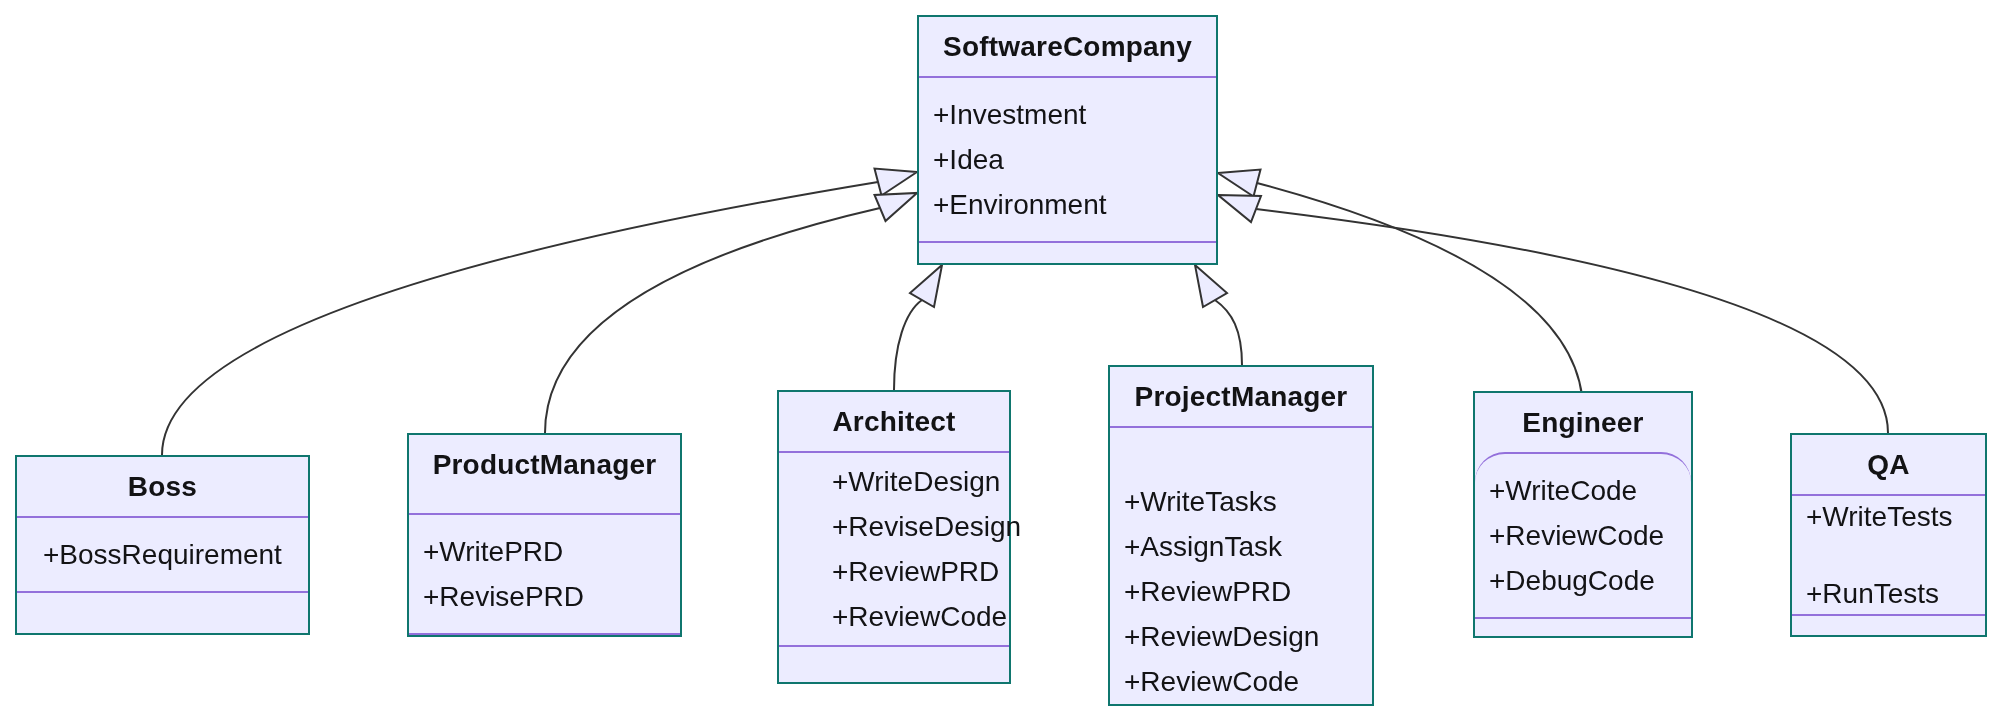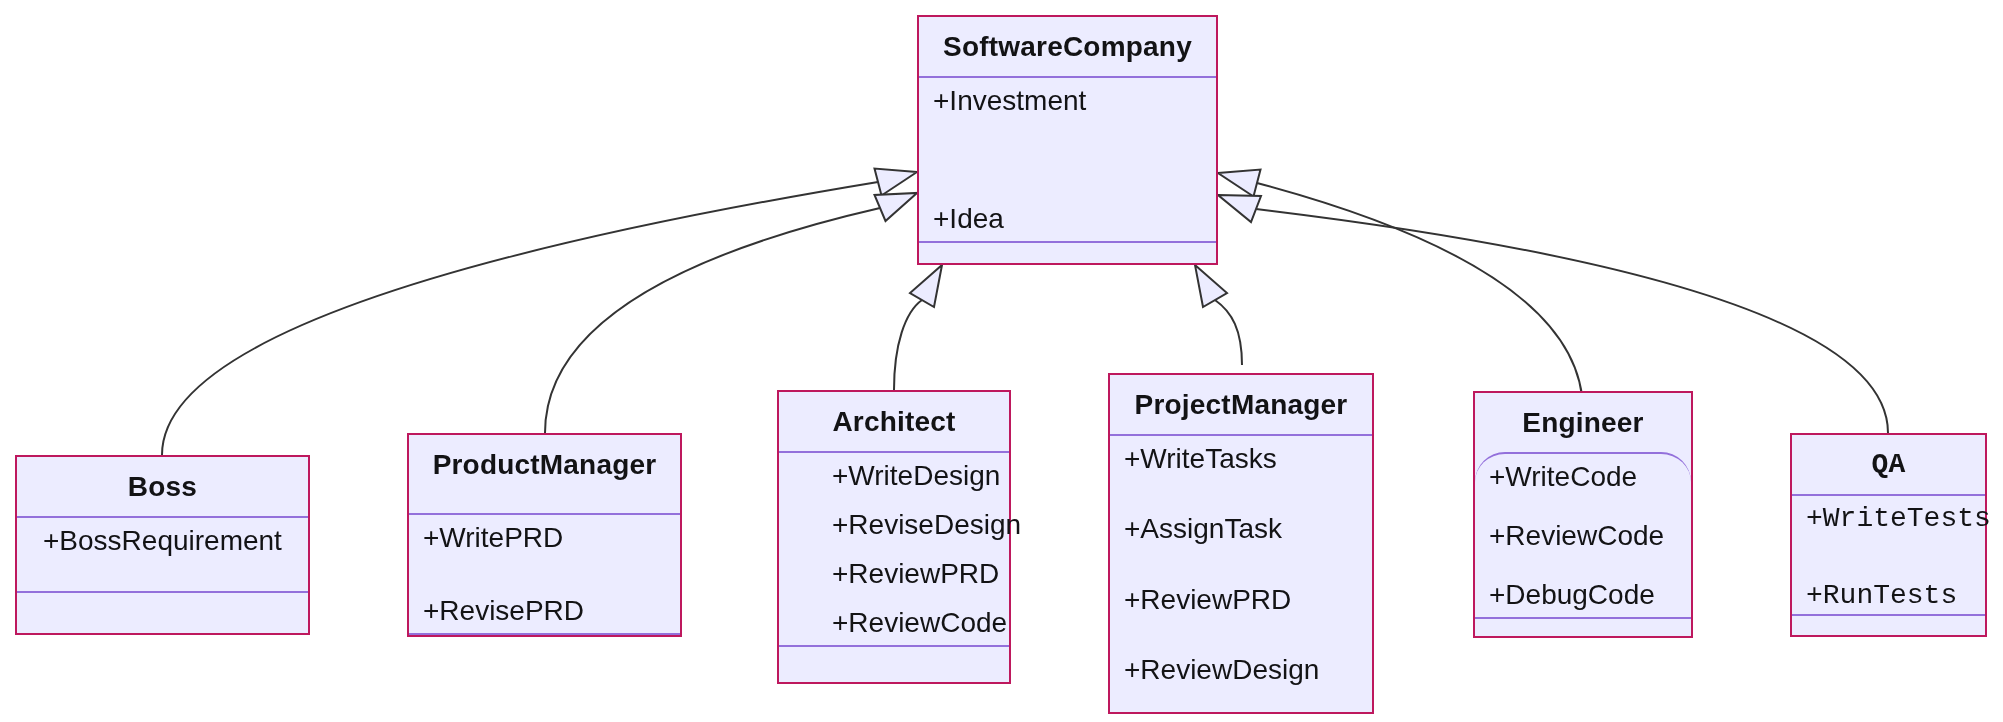--- a/index.html
+++ b/index.html
@@ -9,36 +9,36 @@
   }
   .canvas{position:absolute;left:0;top:0;width:2003px;height:722px;}
   svg.edge-layer{position:absolute;left:0;top:0;}
   svg.edge-layer path{fill:none;stroke:#333333;stroke-width:2px;}
   svg.edge-layer polygon{fill:#ECECFF;stroke:#333333;stroke-width:2px;stroke-linejoin:miter;}
 
   .class-box{
     position:absolute;
     box-sizing:border-box;
     background:#ECECFF;
-    border:2px solid #be185d;
+    border:2px solid #0f766e;
     color:#131315;
     display:flex;flex-direction:column;
   }
   .class-title{
     box-sizing:border-box;
     height:59px;flex:none;
     display:flex;align-items:center;justify-content:center;
     font-size:28px;font-weight:700;letter-spacing:0.2px;
     white-space:nowrap;
   }
   .class-attrs{
     box-sizing:border-box;
     flex:none;
     border-top:2px solid #9370DB;
-    display:flex;flex-direction:column;justify-content:space-between;
+    display:flex;flex-direction:column;justify-content:center;
     font-size:28px;
   }
   .attr-line{
     height:45px;line-height:45px;
     padding-left:14px;
     white-space:nowrap;
   }
   .class-methods{
     box-sizing:border-box;
     flex:1;
@@ -69,20 +69,21 @@
 
     <path d="M1888,433 Q1888,285 1256,209"></path>
     <polygon points="1218,195 1261,196 1251,222"></polygon>
   </svg>
 
   <div class="class-box" style="left:917px;top:15px;width:301px;height:250px;">
     <div class="class-title">SoftwareCompany</div>
     <div class="class-attrs" style="height:165px;">
       <div class="attr-line">+Investment</div>
       <div class="attr-line">+Idea</div>
+      <div class="attr-line">+Environment</div>
     </div>
     <div class="class-methods"></div>
   </div>
 
   <div class="class-box" style="left:15px;top:455px;width:295px;height:180px;">
     <div class="class-title">Boss</div>
     <div class="class-attrs" style="height:75px;padding-left:12px;">
       <div class="attr-line">+BossRequirement</div>
     </div>
     <div class="class-methods"></div>
@@ -101,21 +102,21 @@
     <div class="class-title">Architect</div>
     <div class="class-attrs" style="height:194px;padding-left:39px;">
       <div class="attr-line">+WriteDesign</div>
       <div class="attr-line">+ReviseDesign</div>
       <div class="attr-line">+ReviewPRD</div>
       <div class="attr-line">+ReviewCode</div>
     </div>
     <div class="class-methods"></div>
   </div>
 
-  <div class="class-box" style="left:1108px;top:365px;width:266px;height:341px;margin-top:8px;">
+  <div class="class-box" style="left:1108px;top:365px;width:266px;height:341px;">
     <div class="class-title">ProjectManager</div>
     <div class="class-attrs" style="height:328px;">
       <div class="attr-line">+WriteTasks</div>
       <div class="attr-line">+AssignTask</div>
       <div class="attr-line">+ReviewPRD</div>
       <div class="attr-line">+ReviewDesign</div>
       <div class="attr-line">+ReviewCode</div>
     </div>
     <div class="class-methods"></div>
   </div>
@@ -123,21 +124,21 @@
   <div class="class-box" style="left:1473px;top:391px;width:220px;height:247px;">
     <div class="class-title">Engineer</div>
     <div class="class-attrs" style="height:165px;border-radius:30px;">
       <div class="attr-line">+WriteCode</div>
       <div class="attr-line">+ReviewCode</div>
       <div class="attr-line">+DebugCode</div>
     </div>
     <div class="class-methods"></div>
   </div>
 
-  <div class="class-box" style="left:1790px;top:433px;width:197px;height:204px;font-family:Liberation Mono, monospace;">
+  <div class="class-box" style="left:1790px;top:433px;width:197px;height:204px;">
     <div class="class-title">QA</div>
     <div class="class-attrs" style="height:120px;gap:32px;">
       <div class="attr-line">+WriteTests</div>
       <div class="attr-line">+RunTests</div>
     </div>
     <div class="class-methods"></div>
   </div>
 
 </div>
 

